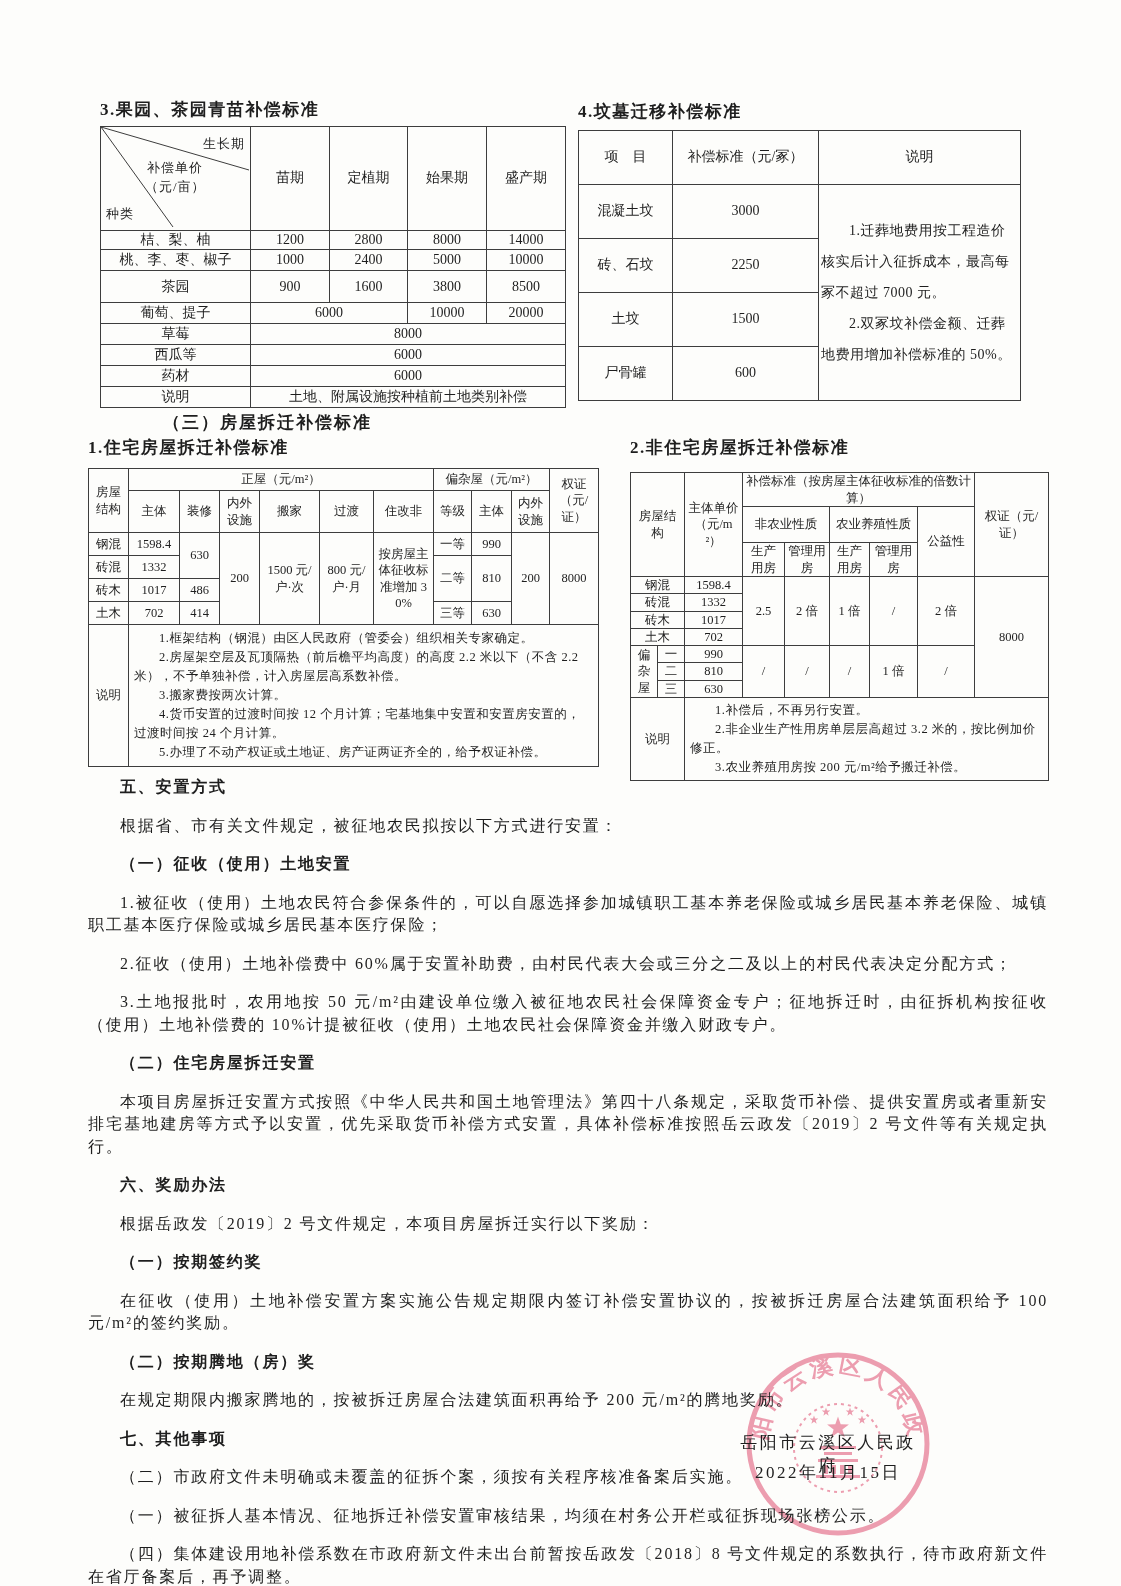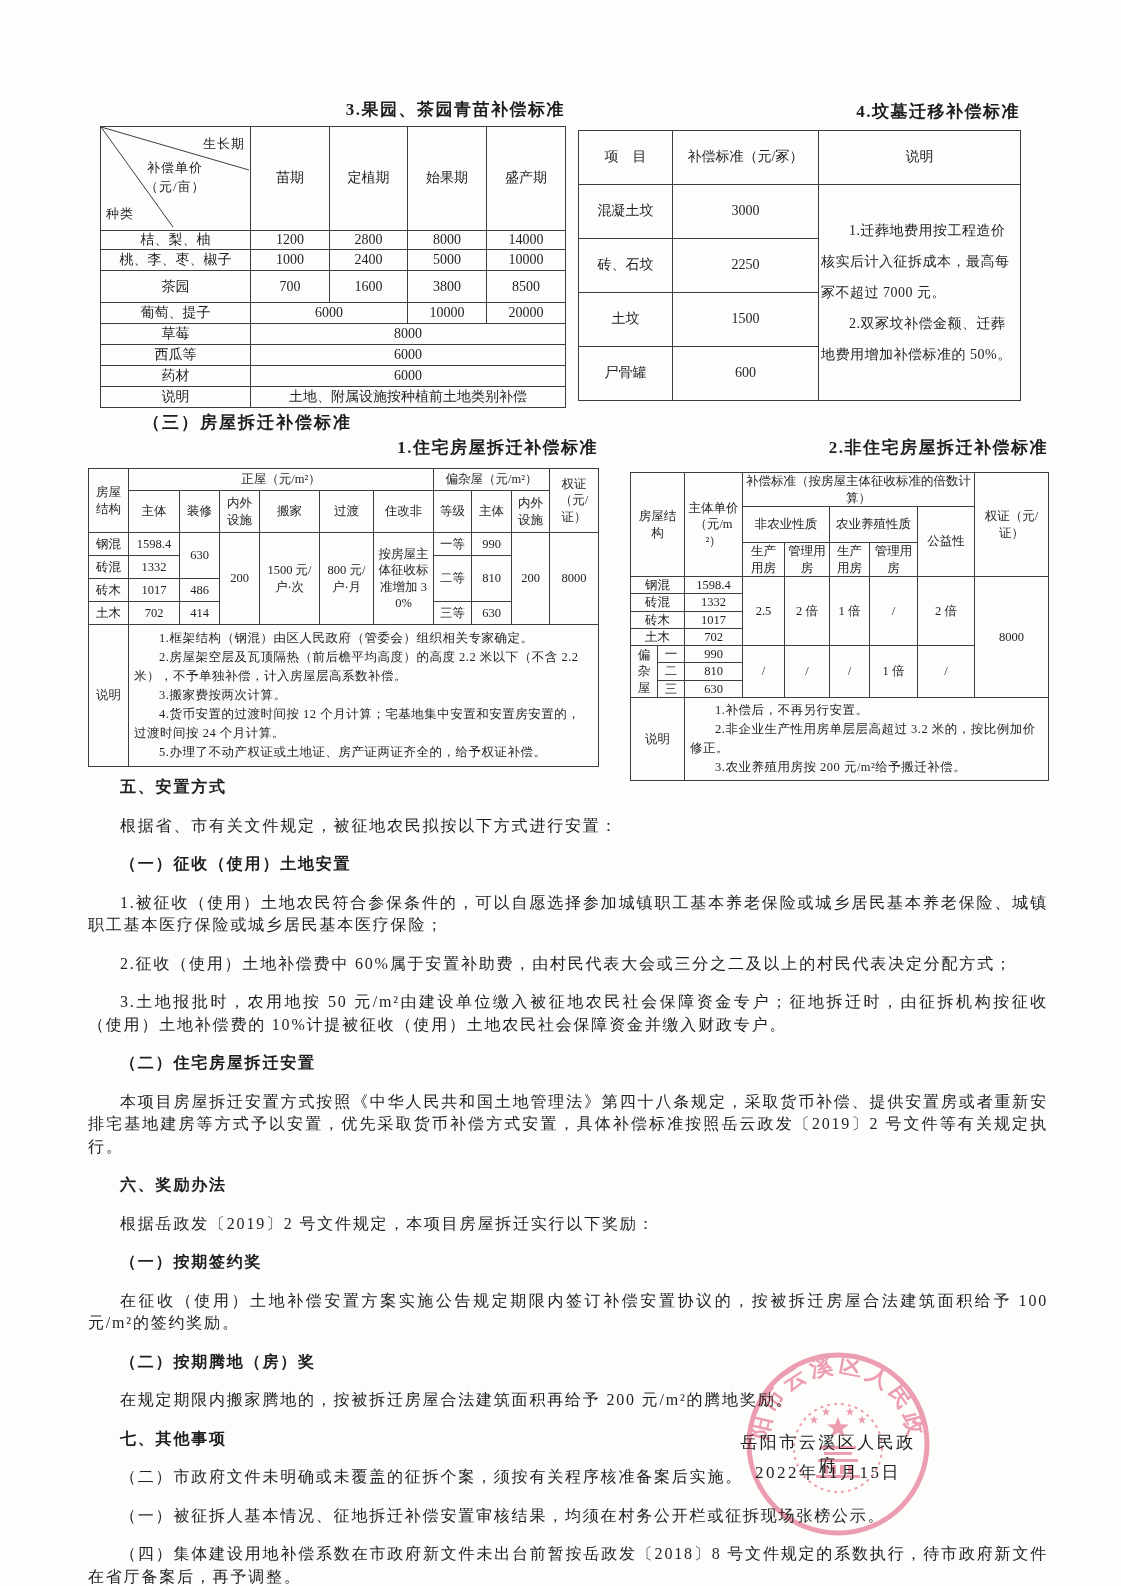--- a/index.html
+++ b/index.html
@@ -1,31 +1,31 @@
 <!DOCTYPE html>
 <html><head>
 <meta charset="utf-8">
 <style>
   html,body{margin:0;padding:0;background:#ffffff;}
   .page{position:relative;width:1121px;height:1586px;background:#fdfdfb;overflow:hidden;
         font-family:"Liberation Serif","DejaVu Serif",serif;color:#1e1e1e;}
   .tbl{border-collapse:collapse;table-layout:fixed;position:absolute;background:#fdfdfb;}
   .tbl th,.tbl td{border:1px solid #3d3d3d;font-weight:normal;text-align:center;
         vertical-align:middle;padding:0 2px;line-height:1.3;word-break:break-all;}
-  .tbl-title{position:absolute;font-weight:bold;font-size:17px;letter-spacing:1.5px;text-align:right;}
+  .tbl-title{position:absolute;font-weight:bold;font-size:17px;letter-spacing:1.5px;text-align:left;}
   .t3{left:100px;top:126px;width:465px;font-size:14px;}
   .t4{left:578px;top:130px;width:442px;font-size:14px;}
   .res{left:88px;top:468px;width:510px;font-size:12.5px;}
   .nonres{left:630px;top:472px;width:418px;font-size:12.5px;}
   .corner-cell{position:relative;padding:0;}
   .corner-lbl{position:absolute;font-size:13px;letter-spacing:1px;white-space:nowrap;}
   .note-cell{text-align:left;vertical-align:middle;}
   .note-line{text-indent:2em;text-align:left;font-size:12.5px;line-height:19px;letter-spacing:0.5px;}
   .t4 .note-line{font-size:14px;line-height:31px;}
-  .sec-title{position:absolute;font-weight:bold;font-size:17px;letter-spacing:2px;}
+  .sec-title{position:absolute;font-weight:bold;font-size:17px;letter-spacing:2px;margin-left:20px;}
   .bodytext{position:absolute;left:72px;top:760px;width:992px;font-size:16px;line-height:22.5px;
         letter-spacing:1.8px;text-align:justify;z-index:2;}
   .bodytext p{margin:16px;text-indent:2em;font-family:Liberation Serif, serif;}
   .bodytext p.bold{font-weight:bold;}
   .seal{position:absolute;left:742px;top:1348px;width:192px;height:192px;z-index:1;opacity:0.82;}
   .sig{position:absolute;left:733px;width:190px;text-align:center;font-size:17px;
         letter-spacing:2.5px;z-index:3;}
   .sig-name{top:1431px;}
   .sig-date{top:1461px;}
   .vertical-lbl{line-height:1.55;}
@@ -71,21 +71,21 @@
     </tr>
     <tr style="height:21px">
       <td>桃、李、枣、椒子</td>
       <td>1000</td>
       <td>2400</td>
       <td>5000</td>
       <td>10000</td>
     </tr>
     <tr style="height:32px">
       <td>茶园</td>
-      <td>700</td>
+      <td>900</td>
       <td>1600</td>
       <td>3800</td>
       <td>8500</td>
     </tr>
     <tr style="height:21px">
       <td>葡萄、提子</td>
       <td colspan="2">6000</td>
       <td>10000</td>
       <td>20000</td>
     </tr>

